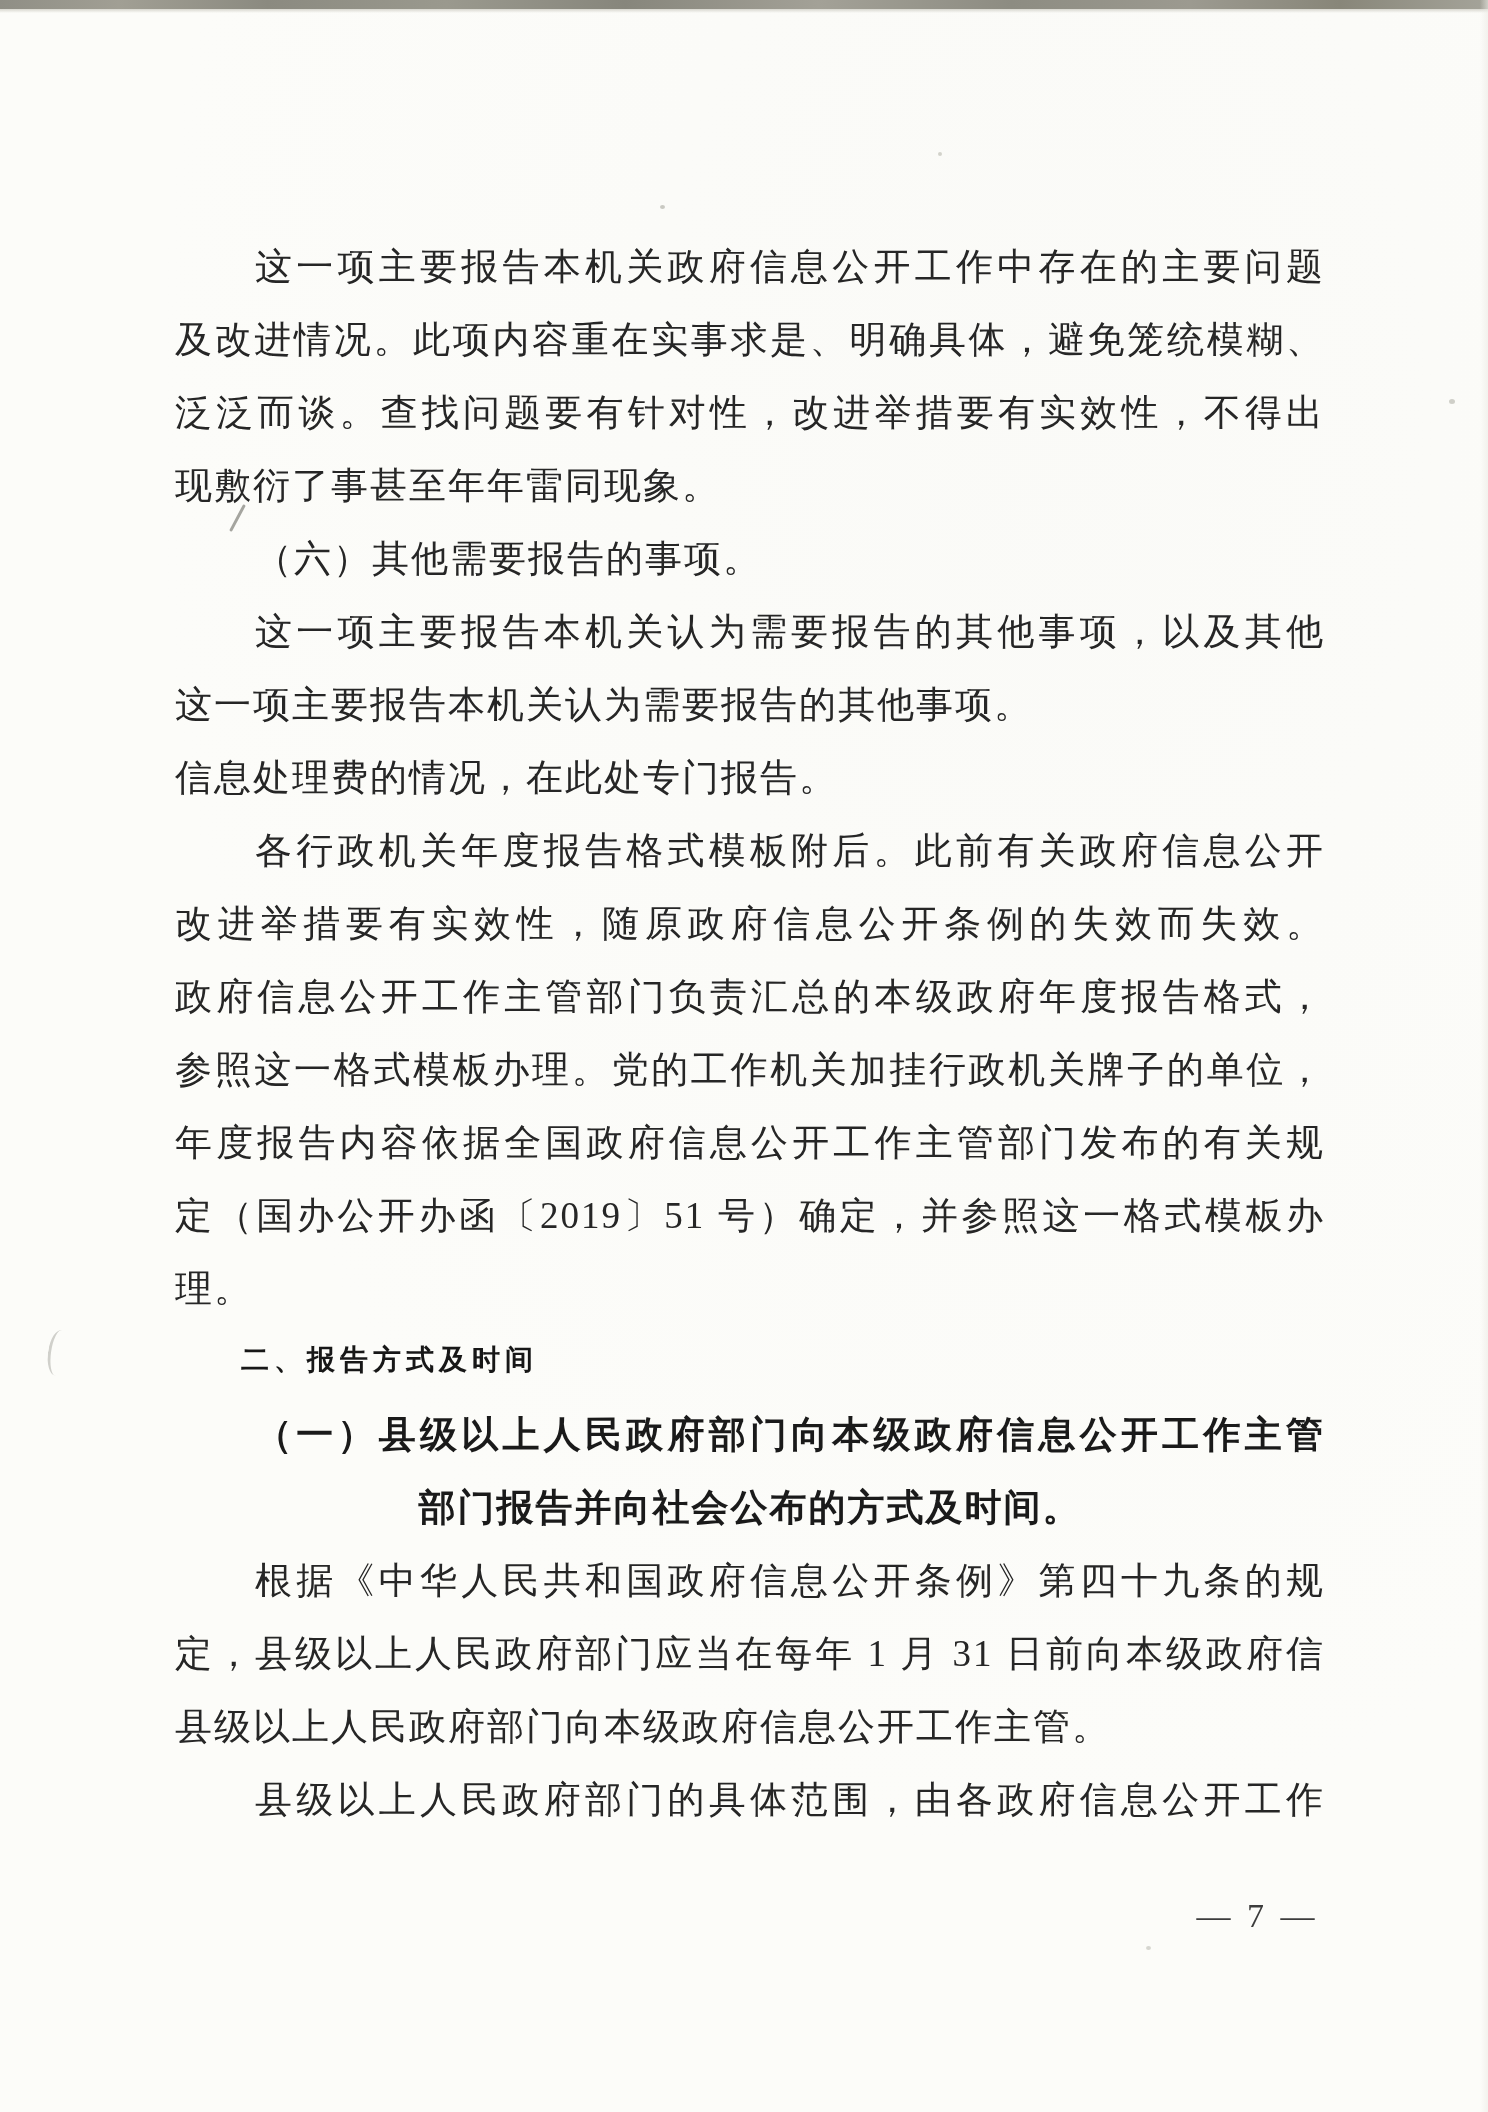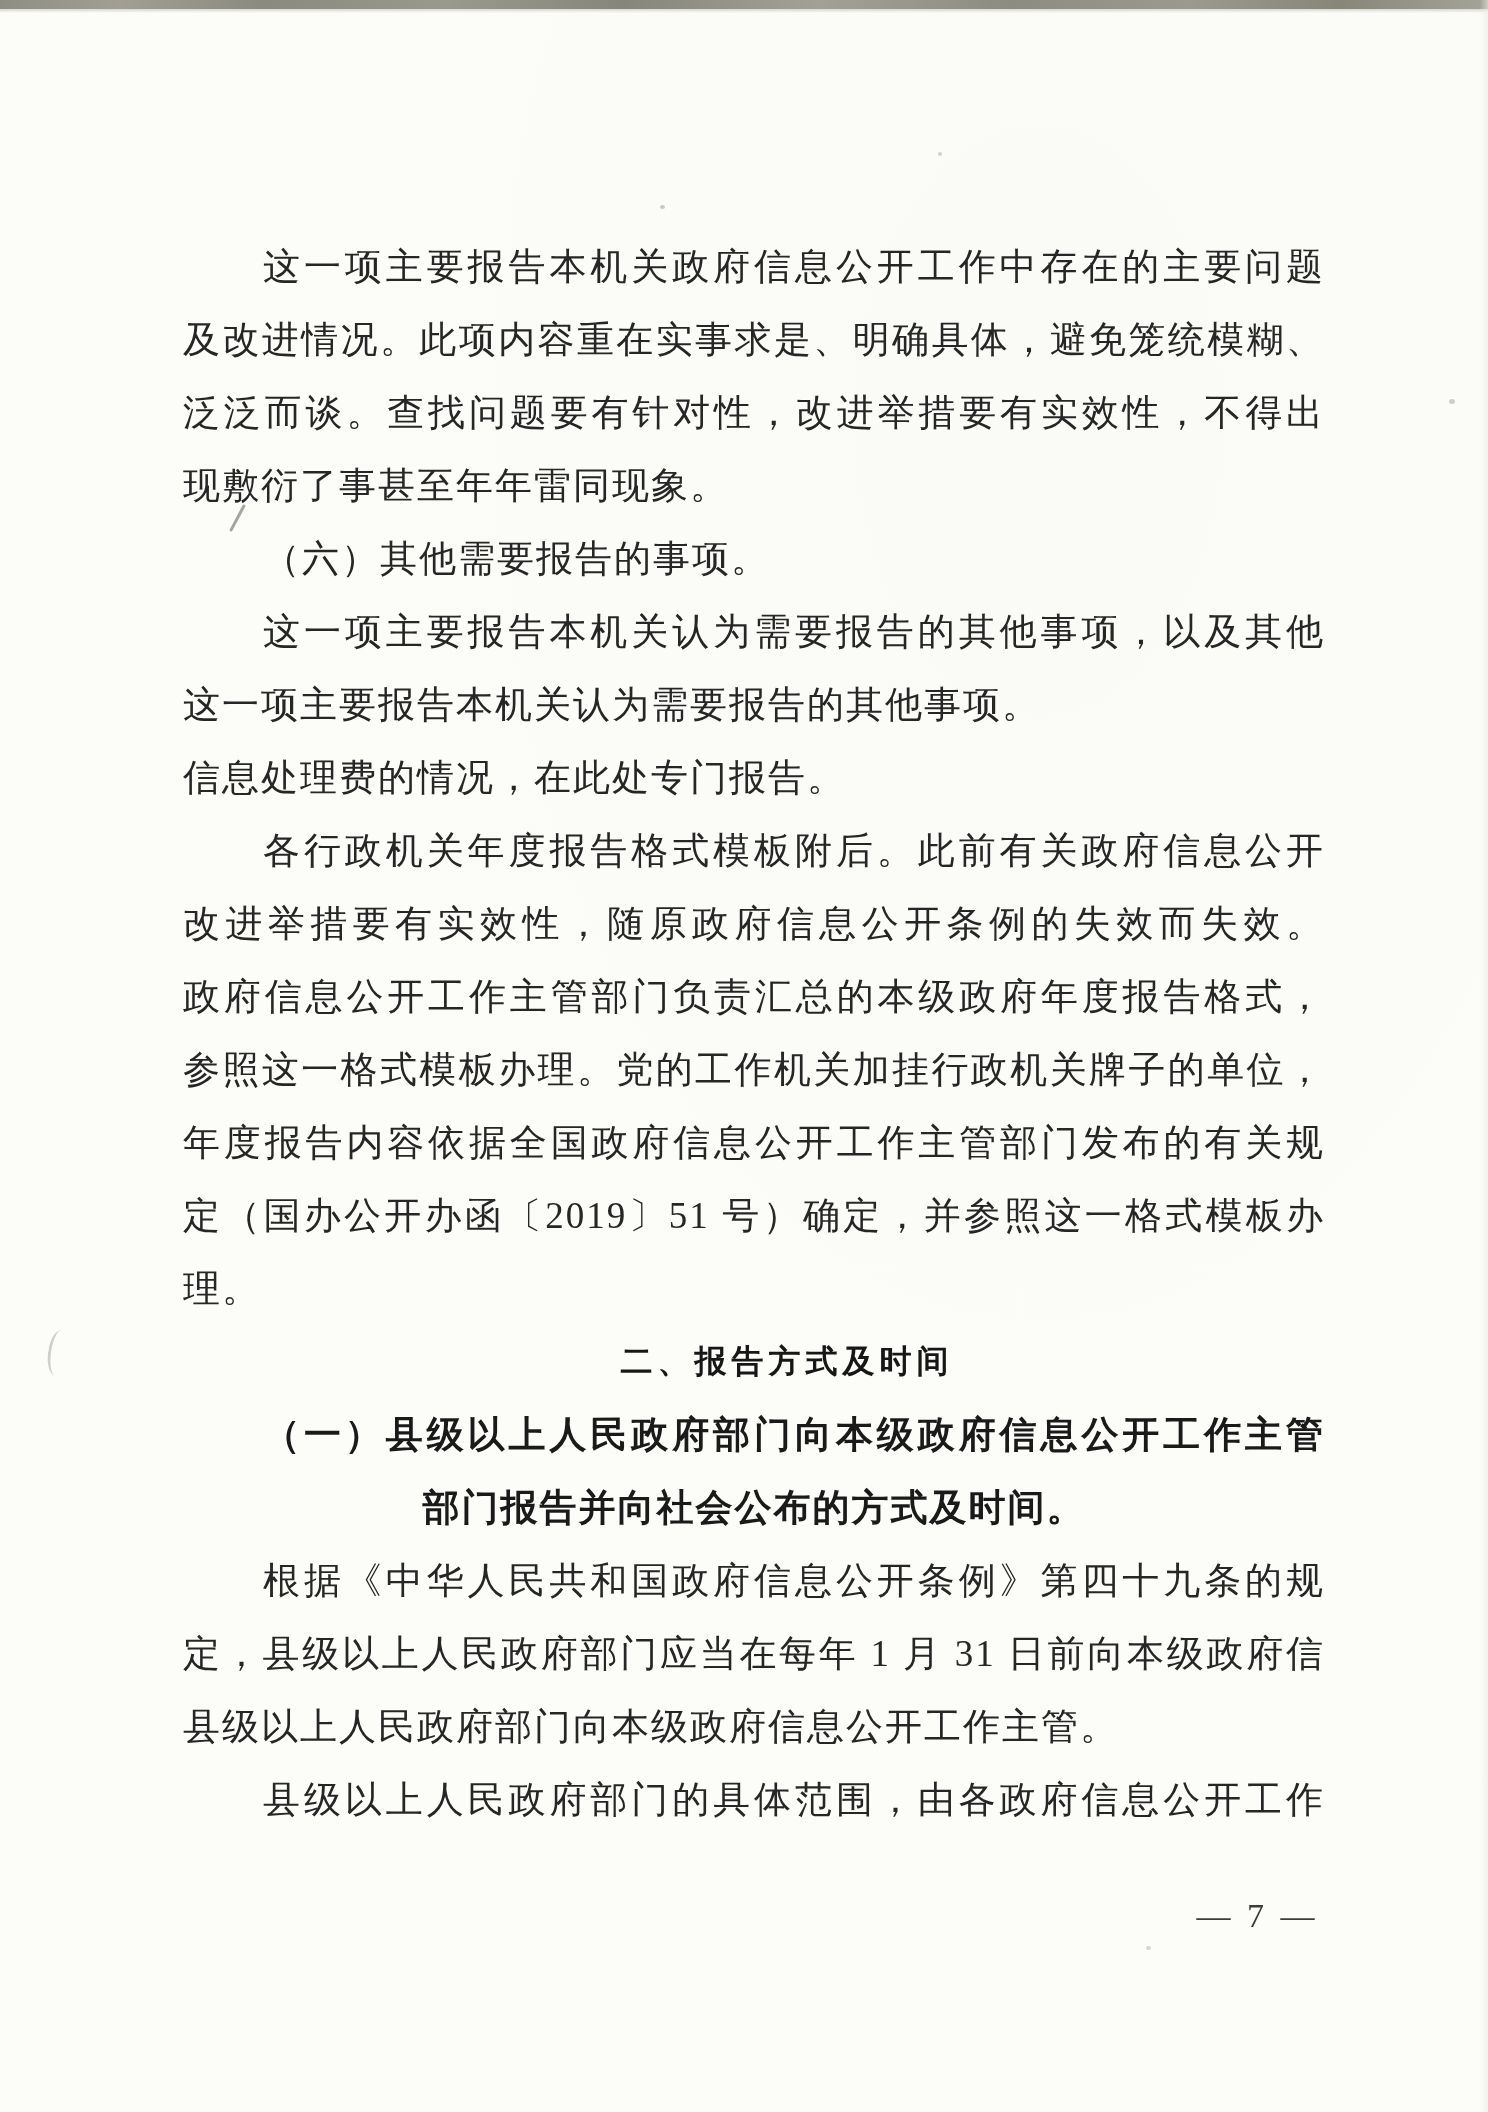--- a/index.html
+++ b/index.html
@@ -55,42 +55,40 @@
   }
   .ln {
     display: block;
     height: 73px;
     line-height: 73px;
     font-size: 37px;
     letter-spacing: 2px;
     color: #262626;
     white-space: normal;
     text-align: left;
-    margin-left: 8px;
   }
   .ln.just {
     text-align: justify;
     text-align-last: justify;
   }
   .ln.ind {
     padding-left: 80px;
   }
   .ln.bold {
     font-weight: 700;
     color: #1a1a1a;
     text-align: center;
   }
   .ln.heading {
-    font-family: Liberation Sans, sans-serif;
+    font-family: Liberation Mono, monospace;
     font-weight: 700;
-    font-size: 32px;
+    font-size: 28px;
     letter-spacing: 5px;
     padding-left: 66px;
     color: #171717;
-    text-align: center;
   }
   
   .page-number {
     position: absolute;
     left: 1185px;
     top: 1894px;
     width: 145px;
     height: 44px;
     line-height: 44px;
     text-align: center;

